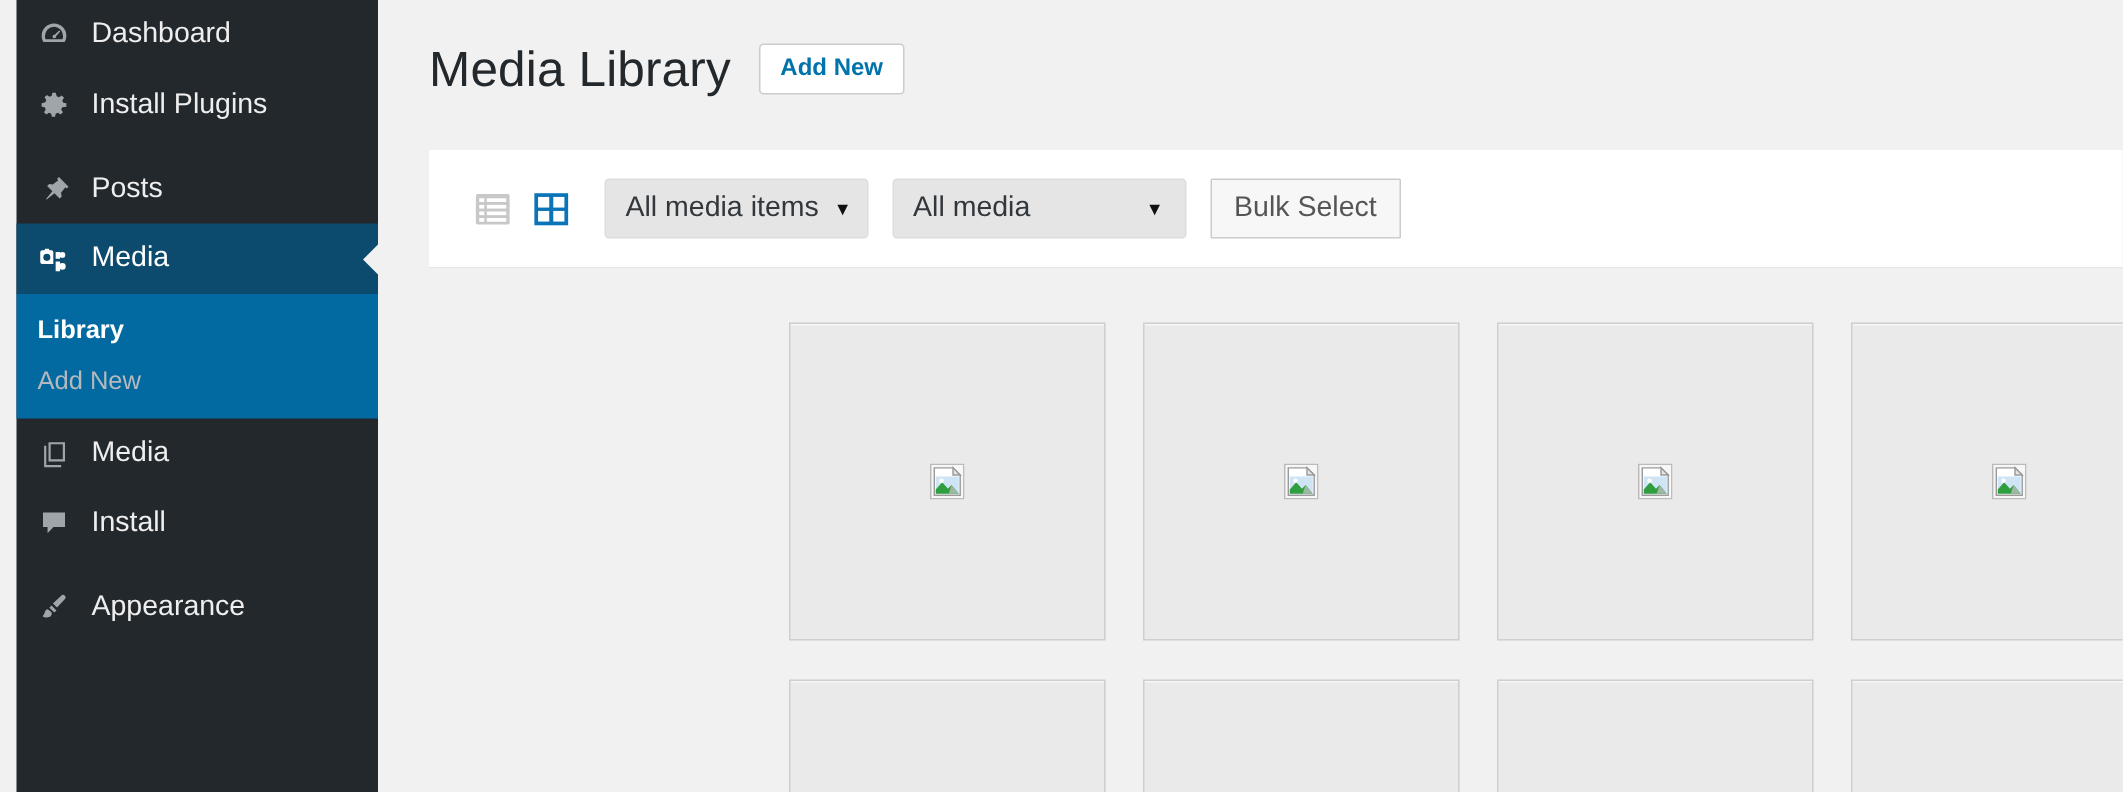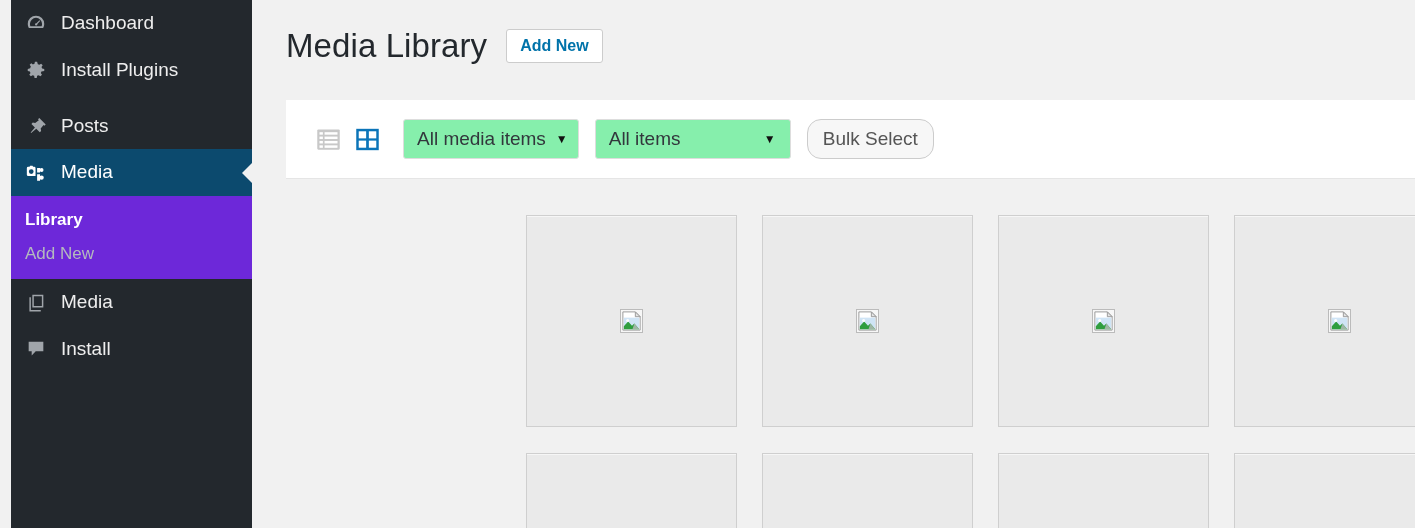--- a/index.html
+++ b/index.html
@@ -30,21 +30,21 @@
   .menu-item.active{background:#0c4a6e;}
   .menu-item.active .ico{color:#fff;}
   .menu-item.active .lbl{color:#fff;}
   .menu-item.active .arrow{
     position:absolute;right:0;top:50%;transform:translateY(-50%);
     width:0;height:0;
     border-top:10px solid transparent;
     border-bottom:10px solid transparent;
     border-right:10px solid #f1f1f1;
   }
-  .submenu{background:#6d28d9;padding:7px 0 8px 0;}
+  .submenu{background:#0369a1;padding:7px 0 8px 0;}
   .submenu-item{
     padding:7px 0 7px 14px;font-size:17px;color:#b4b9be;cursor:pointer;
   }
   .submenu-item.current{color:#fff;font-weight:bold;}
 
   .sep{height:9px;}
 
   
   .main{
     position:absolute;left:241px;top:0;right:0;bottom:0;
@@ -72,33 +72,33 @@
     border-bottom:1px solid #e5e5e5;
     display:flex;align-items:center;
     padding-left:29px;
     box-sizing:border-box;
   }
   .viewicons{display:flex;align-items:center;gap:12px;margin-right:22px;}
   .view-btn{cursor:pointer;display:block;line-height:0;}
 
   .wp-select{
     position:relative;
-    background:#86efac;border:1px solid #ddd;border-radius:3px;
+    background:#e5e5e5;border:1px solid #ddd;border-radius:3px;
     height:40px;box-sizing:border-box;
     display:flex;align-items:center;
     font-size:19px;color:#32373c;
     padding:0 10px 0 13px;margin-right:16px;cursor:pointer;
   }
   .wp-select .caret{
     margin-left:10px;font-size:12px;color:#111;line-height:1;
   }
   .wp-select.dates{width:196px;justify-content:space-between;padding-right:14px;}
 
   .bulk-btn{
-    background:#f7f7f7;border:1px solid #ccc;border-radius:14px;
+    background:#f7f7f7;border:1px solid #ccc;border-radius:1px;
     height:40px;box-sizing:border-box;
     display:flex;align-items:center;
     padding:0 15px;font-size:19px;color:#555;cursor:pointer;
   }
 
   
   .grid{
     position:absolute;left:274px;top:215px;right:0;bottom:0;
   }
   .grid-row{display:flex;gap:25px;margin-bottom:26px;}
@@ -185,20 +185,30 @@
       <span class="ico">
         <svg width="22" height="22" viewBox="0 0 24 24" fill="currentColor">
           <path d="M4 4v10.5h3.3V19l4.4-4.5H20V4z"></path>
         </svg>
       </span>
       <span class="lbl">Install</span>
     </div>
 
     <div class="sep"></div>
 
+    <div class="menu-item">
+      <span class="ico">
+        <svg width="22" height="22" viewBox="0 0 24 24" fill="currentColor">
+          <path d="M19.8 3.3a1.9 1.9 0 0 0-2.6.1l-6 5.6 3 3 5.6-6a1.9 1.9 0 0 0 0-2.7z"></path>
+          <path d="M10.2 10.5l-1.6 1.6 3.6 3.6 1.6-1.6z"></path>
+          <path d="M7.4 13.3a2 2 0 0 0-1.7 1.1c-.5 1-.6 2.8-2 3.9 1.4 1.2 4.6 1.4 6-.1a2.5 2.5 0 0 0 .4-3z"></path>
+        </svg>
+      </span>
+      <span class="lbl">Appearance</span>
+    </div>
 
   </div>
 
   <div class="main">
 
     <div class="page-head">
       <span class="page-title">Media Library</span>
       <span class="add-new">Add New</span>
     </div>
 
@@ -228,21 +238,21 @@
           </svg>
         </span>
       </div>
 
       <div class="wp-select">
         <span>All media items</span>
         <span class="caret">▼</span>
       </div>
 
       <div class="wp-select dates">
-        <span>All items</span>
+        <span>All media</span>
         <span class="caret">▼</span>
       </div>
 
       <div class="bulk-btn">
         <span>Bulk Select</span>
       </div>
 
     </div>
 
     <div class="grid">

